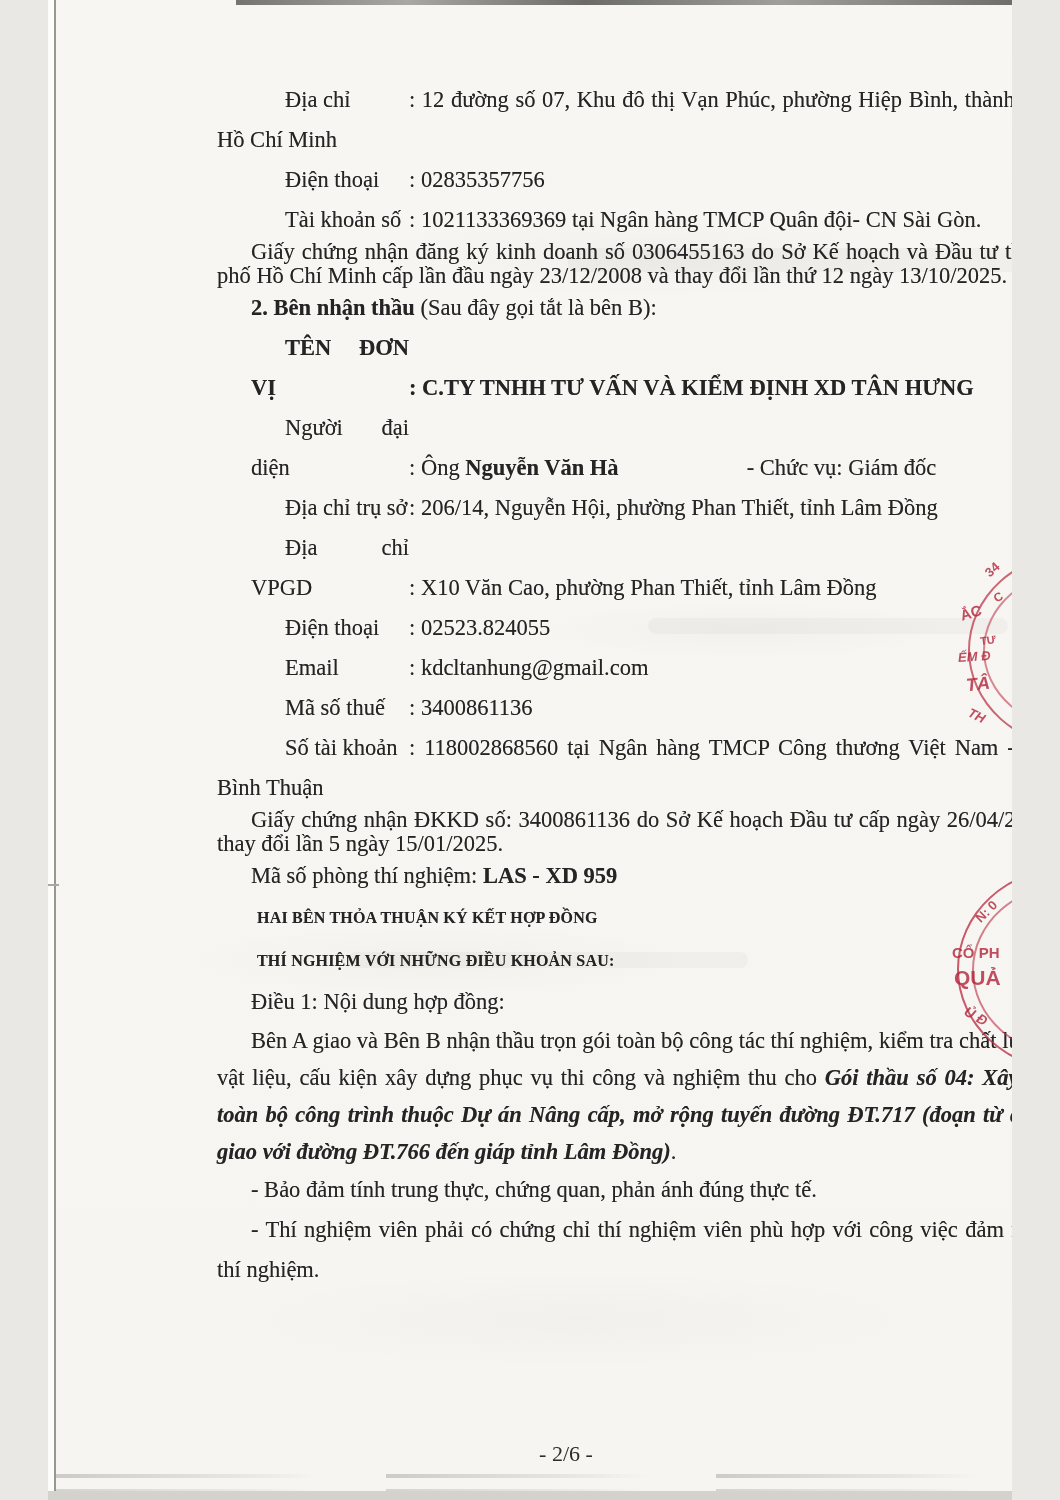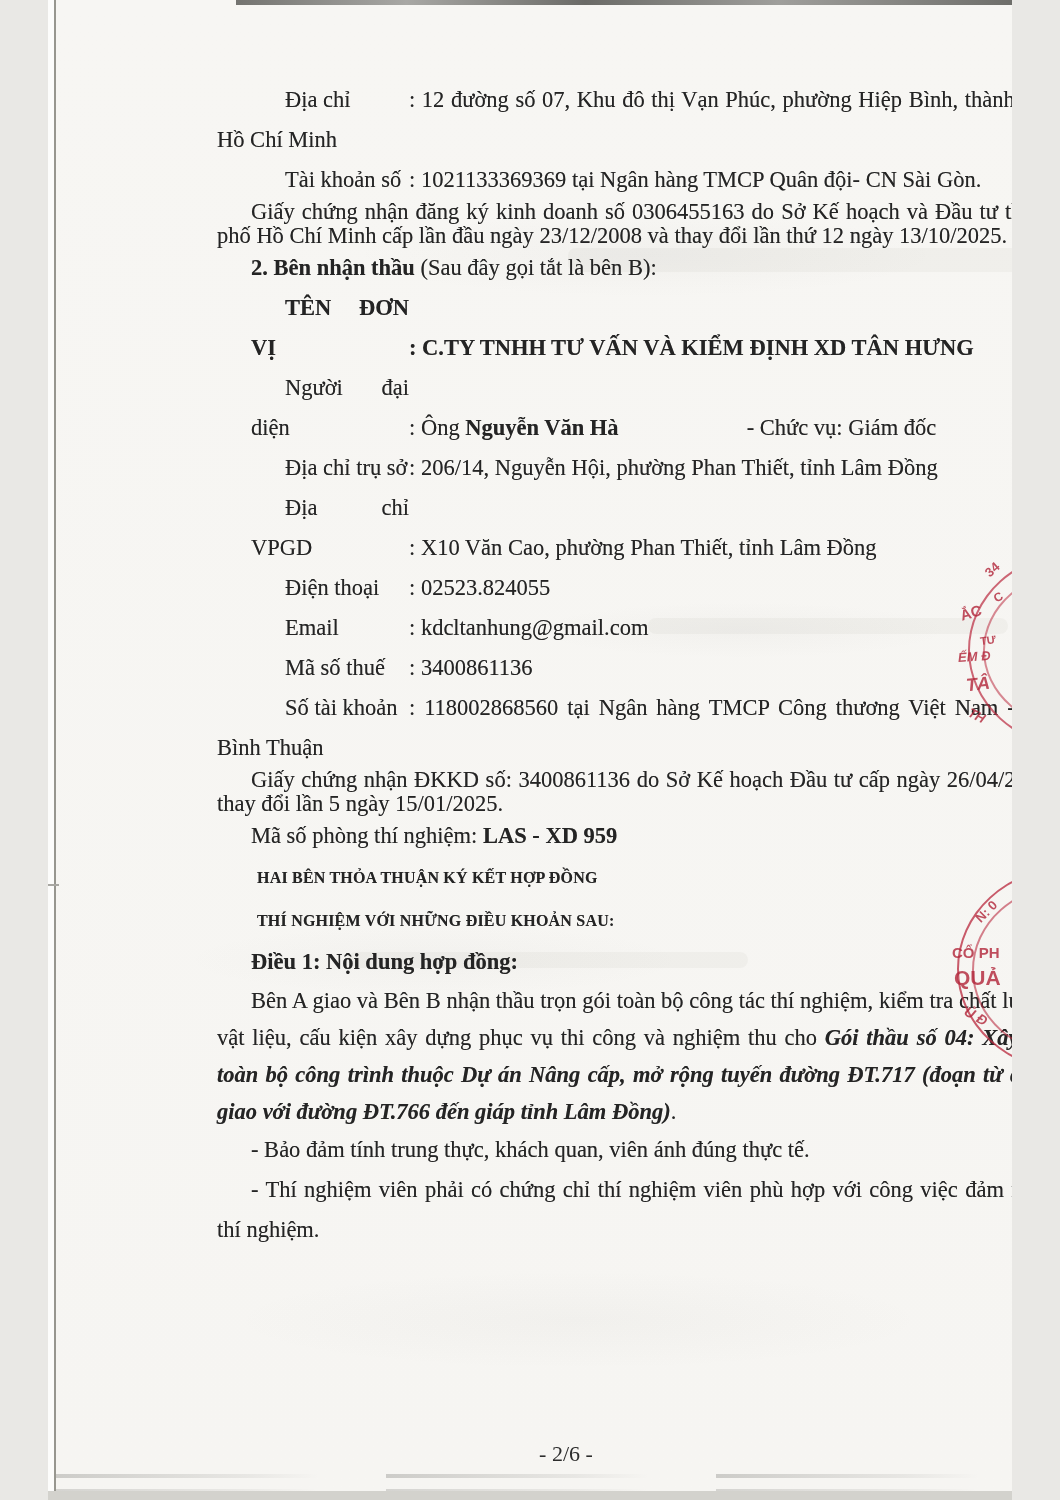--- a/index.html
+++ b/index.html
@@ -32,21 +32,21 @@
   
   .content{position:absolute;left:169px;top:80px;width:838px;font-size:22.5px;
     text-shadow:0 0 .5px rgba(40,40,40,.45);}
   .content p{margin:0;}
   .row{line-height:40px;text-indent:34px;text-align:justify;margin-top:3px;}
   .lbl{display:inline-block;width:158px;}
   .para{line-height:24px;text-indent:34px;text-align:justify;margin-top:6px;}
   .h-section{line-height:40px;text-indent:34px;margin-top:5px;}
   .h-center{font-weight:bold;text-align:left;line-height:43px;font-size:16px;letter-spacing:.2px;padding-left:40px;}
   .h-center-1{margin-top:42px;}
-  .art-title{font-weight:bold;line-height:40px;text-indent:34px;margin-top:5px;}
+  .art-title{font-weight:normal;line-height:40px;text-indent:34px;margin-top:5px;}
   .art-para{line-height:37px;text-indent:34px;text-align:justify;margin-top:2px;}
   .bullet{line-height:40px;text-indent:34px;text-align:justify;margin-top:3px;}
   .sp{display:inline-block;width:128px;}
   .bi{font-weight:bold;font-style:italic;}
   .pageno{position:absolute;left:15px;top:1441px;width:100%;text-align:center;font-size:22px;padding-left:42px;box-sizing:border-box;color:#2c2c2c;}
 
   
   .stamp{position:absolute;right:0;overflow:hidden;font-family:"Liberation Sans","DejaVu Sans",sans-serif;}
   #stamp1{top:550px;width:54px;height:200px;}
   #stamp2{top:860px;width:60px;height:202px;}
@@ -76,20 +76,21 @@
   <div class="edge-left"></div>
   <div class="edge-tick"></div>
   <div class="edge-top"></div>
   <div class="smudge" style="left:520px;top:248px;width:470px;height:24px;"></div>
   <div class="smudge" style="left:600px;top:618px;width:360px;height:16px;"></div>
   <div class="smudge" style="left:300px;top:952px;width:400px;height:16px;"></div>
 
   <div class="content">
 
     <p class="row"><span class="lbl">Địa chỉ</span><span>: 12 đường số 07, Khu đô thị Vạn Phúc, phường Hiệp Bình, thành phố Hồ Chí Minh</span></p>
+    <p class="row"><span class="lbl">Điện thoại</span><span>: 02835357756</span></p>
     <p class="row"><span class="lbl">Tài khoản số</span><span>: 1021133369369 tại Ngân hàng TMCP Quân đội- CN Sài Gòn.</span></p>
 
     <p class="para">Giấy chứng nhận đăng ký kinh doanh số 0306455163 do Sở Kế hoạch và Đầu tư thành phố Hồ Chí Minh cấp lần đầu ngày 23/12/2008 và thay đổi lần thứ 12 ngày 13/10/2025.</p>
 
     <p class="h-section"><b>2. Bên nhận thầu</b><span> (Sau đây gọi tắt là bên B):</span></p>
 
     <p class="row" style="font-weight:bold;"><span class="lbl">TÊN ĐƠN VỊ</span><span>: C.TY TNHH TƯ VẤN VÀ KIỂM ĐỊNH XD TÂN HƯNG</span></p>
 
     <p class="row"><span class="lbl">Người đại diện</span><span>: Ông </span><b>Nguyễn Văn Hà</b><span class="sp"></span><span>- Chức vụ:  Giám đốc</span></p>
 
@@ -103,21 +104,21 @@
     <p class="para">Giấy chứng nhận ĐKKD số: 3400861136 do Sở Kế hoạch Đầu tư cấp ngày 26/04/2010, thay đổi lần 5 ngày 15/01/2025.</p>
 
     <p class="row"><span>Mã số phòng thí nghiệm: </span><b>LAS - XD 959</b></p>
 
     <p class="h-center h-center-1">HAI BÊN THỎA THUẬN KÝ KẾT HỢP ĐỒNG</p>
     <p class="h-center">THÍ NGHIỆM VỚI NHỮNG ĐIỀU KHOẢN SAU:</p>
 
     <p class="art-title">Điều 1: Nội dung hợp đồng:</p>
     <p class="art-para"><span>Bên A giao và Bên B nhận thầu trọn gói toàn bộ công tác thí nghiệm, kiểm tra chất lượng vật liệu, cấu kiện xây dựng phục vụ thi công và nghiệm thu cho </span><span class="bi">Gói thầu số 04: Xây lắp toàn bộ công trình thuộc Dự án Nâng cấp, mở rộng tuyến đường ĐT.717 (đoạn từ điểm giao với đường ĐT.766 đến giáp tỉnh Lâm Đồng)</span><span>.</span></p>
 
-    <p class="bullet">- Bảo đảm tính trung thực, khách quan, viên ánh đúng thực tế.</p>
+    <p class="bullet">- Bảo đảm tính trung thực, chứng quan, phản ánh đúng thực tế.</p>
     <p class="bullet">- Thí nghiệm viên phải có chứng chỉ thí nghiệm viên phù hợp với công việc đảm nhận thí nghiệm.</p>
   </div>
 
   <div class="stamp" id="stamp1">
     <div class="ring s1-outer"></div>
     <div class="ring s1-inner"></div>
     <span class="stx s1a">34</span>
     <span class="stx s1b">C</span>
     <span class="stx s1c">ẮC</span>
     <span class="stx s1d">TƯ</span>

